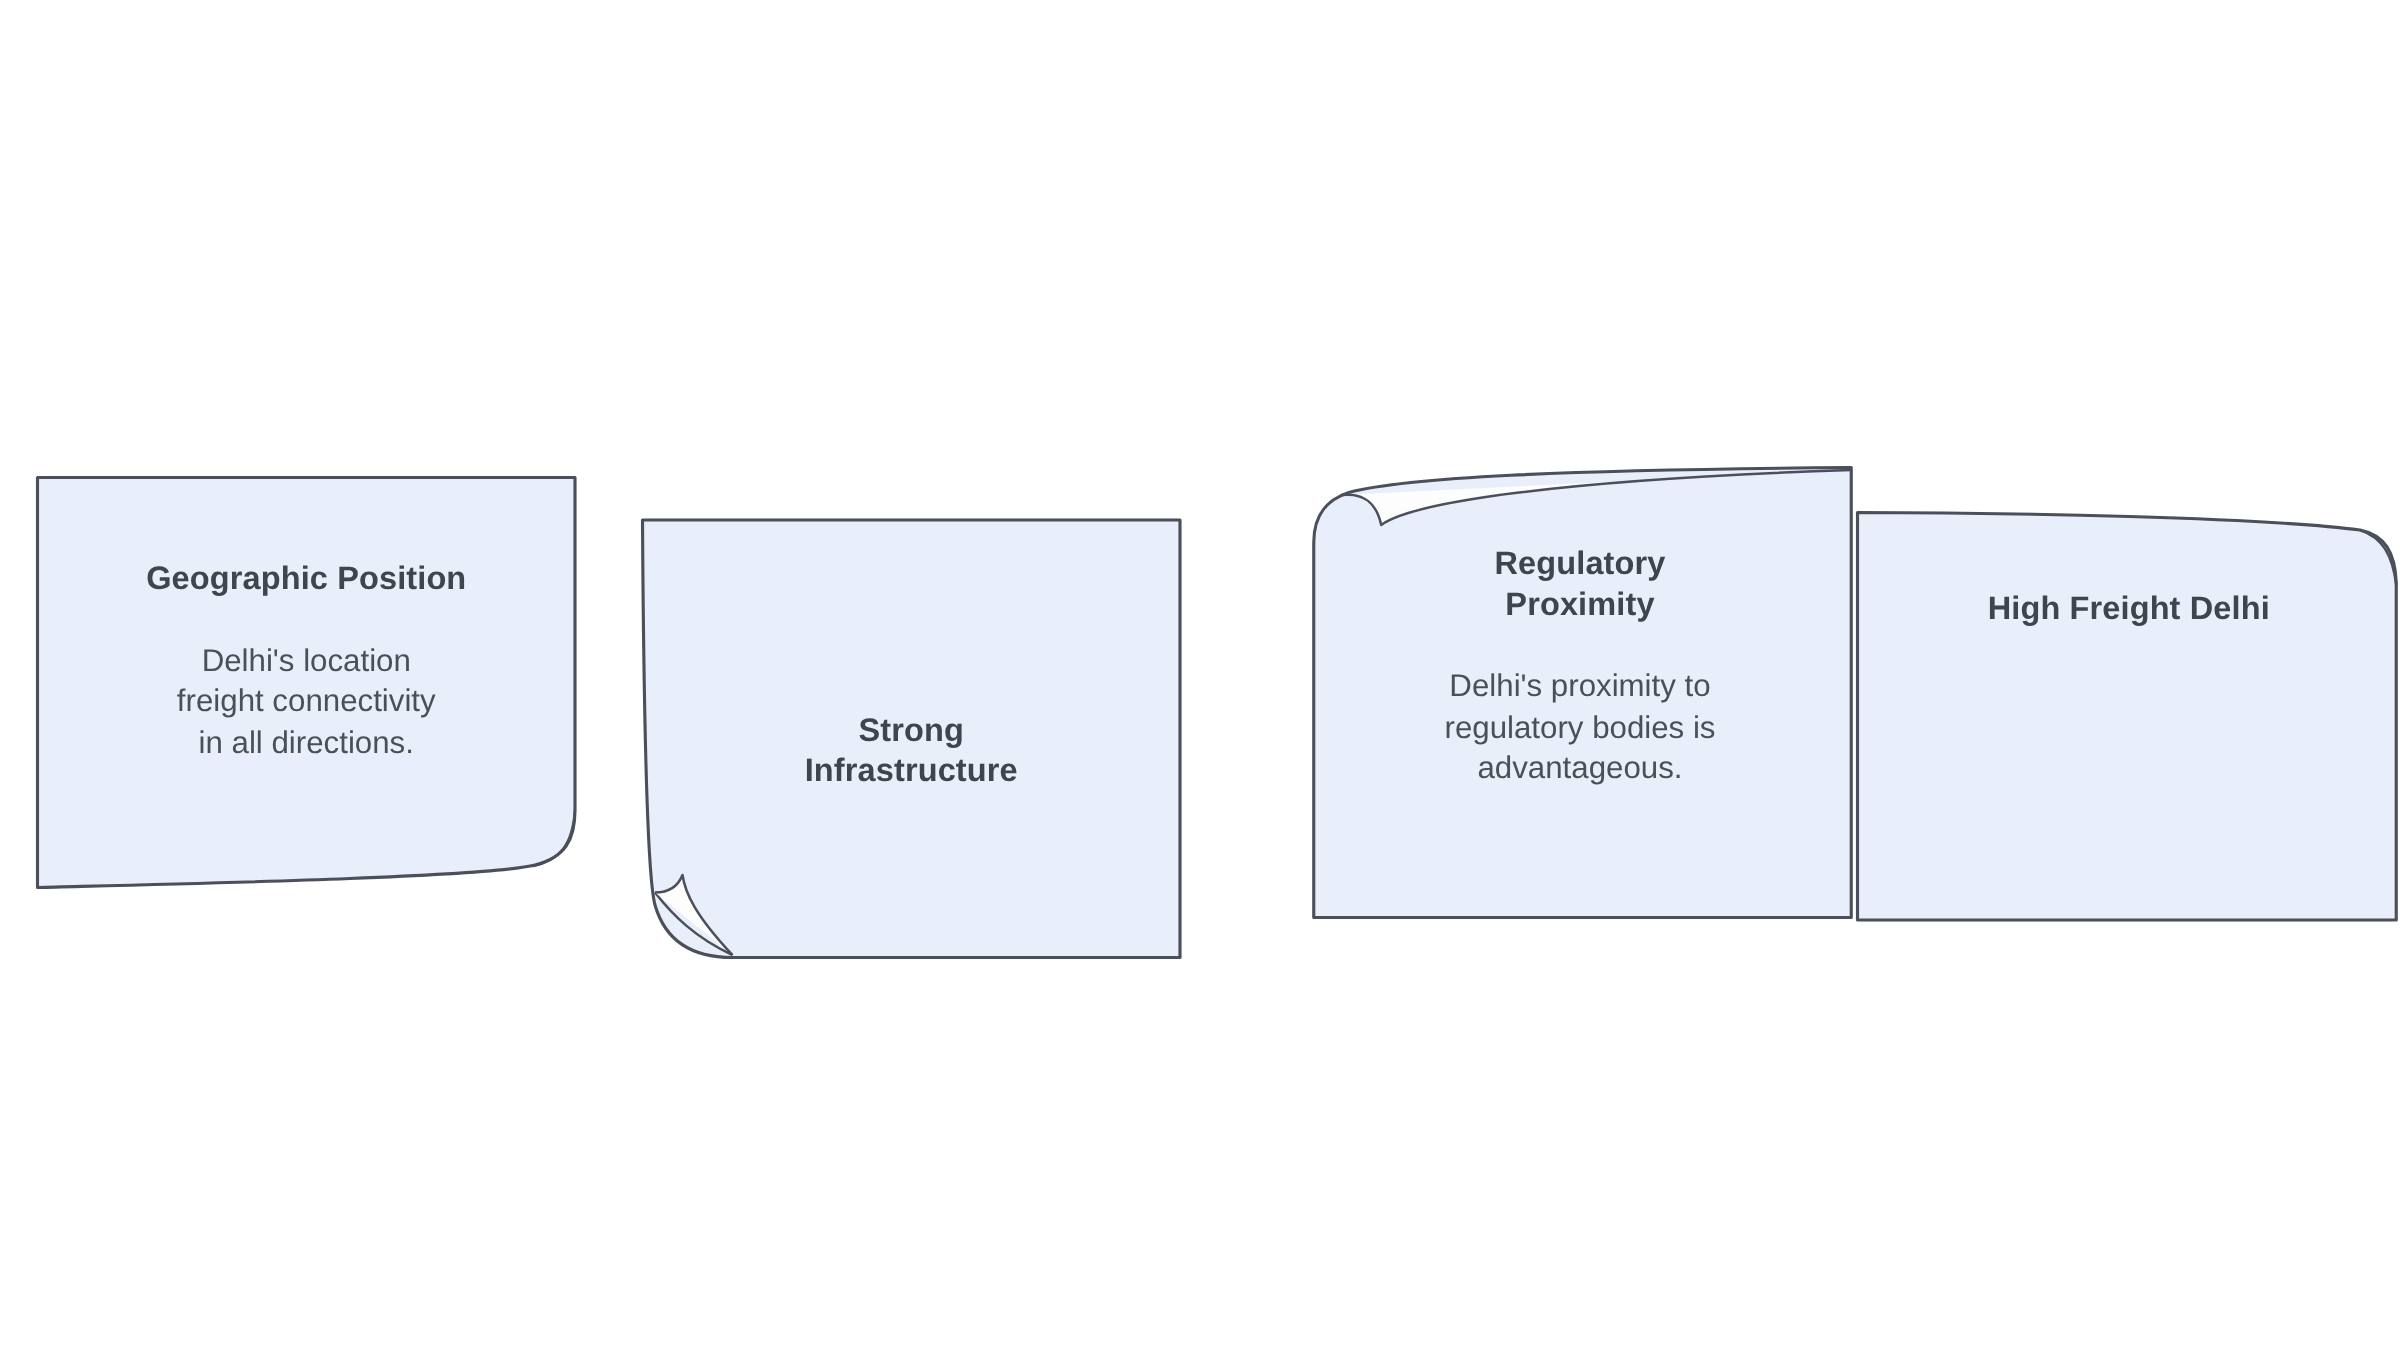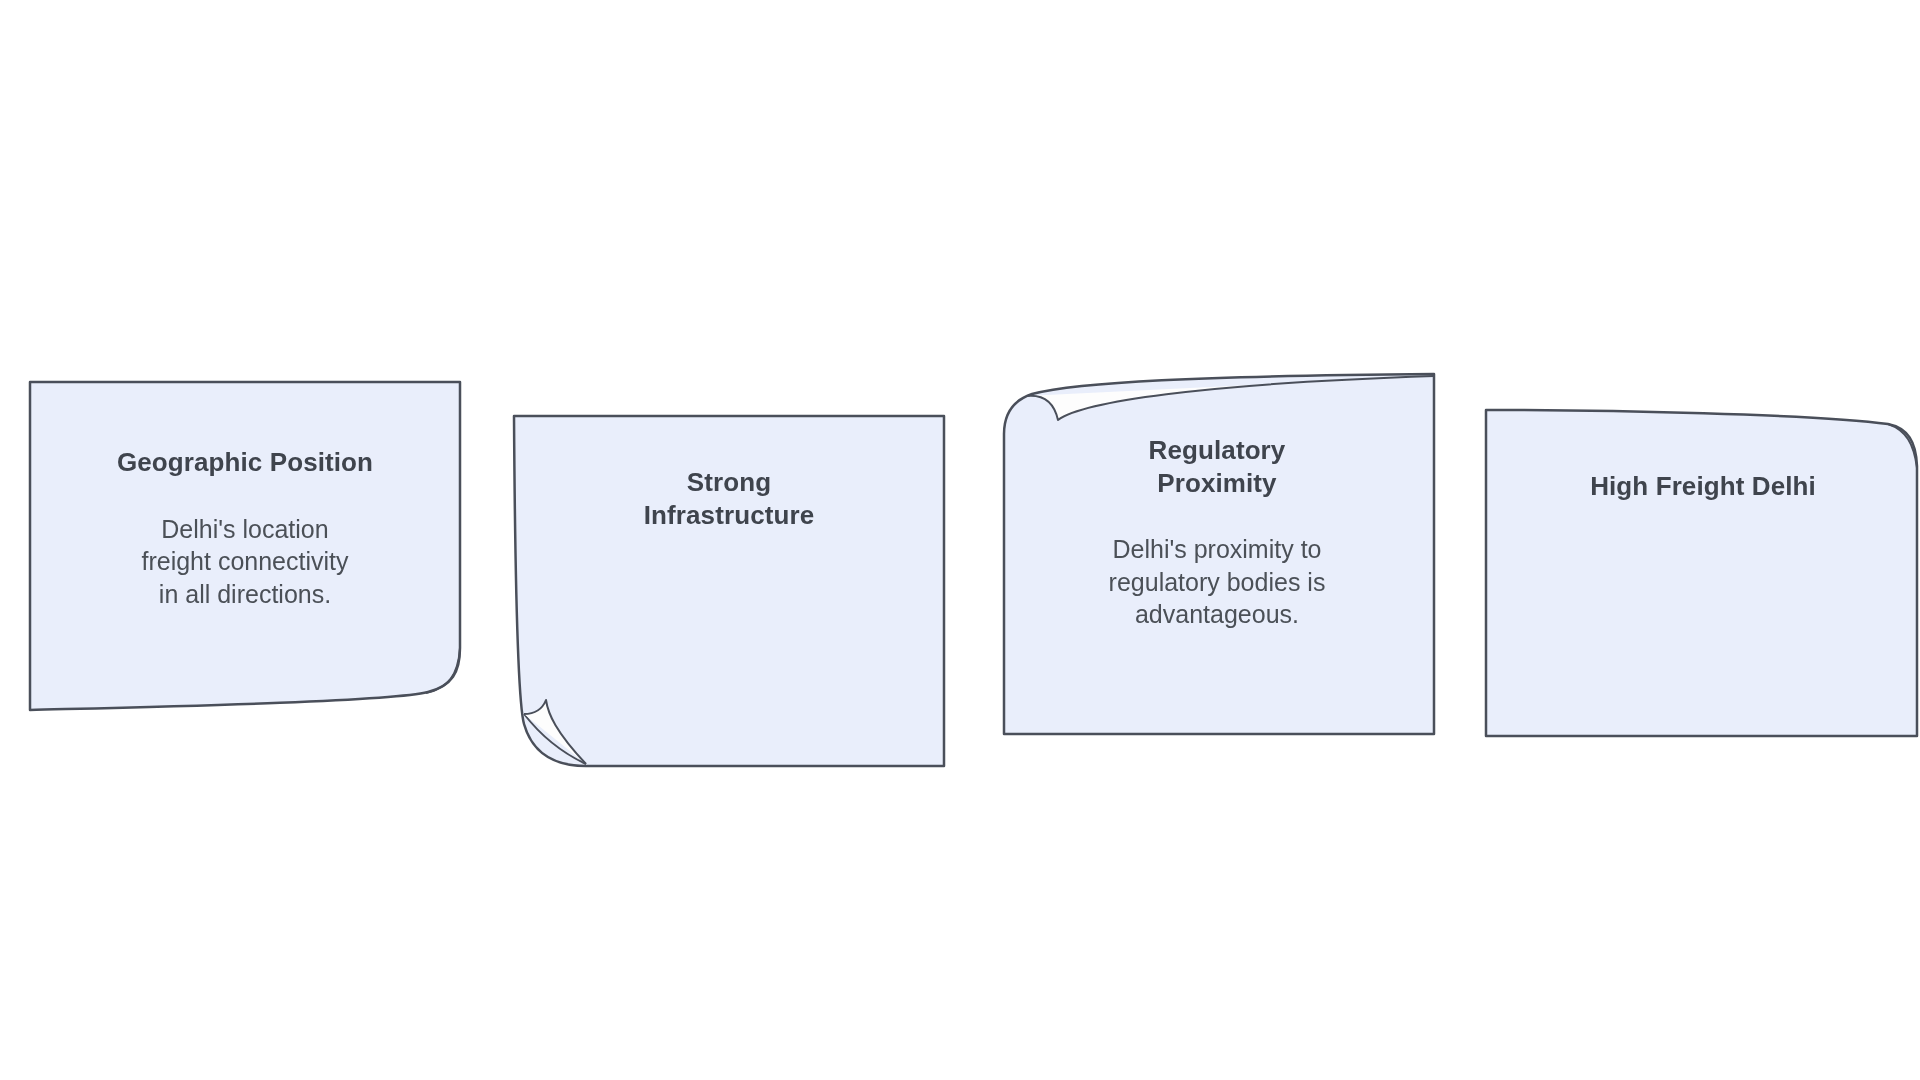--- a/index.html
+++ b/index.html
@@ -67,23 +67,23 @@
     white-space: pre-line;
     margin: 0;
   }
   .gap-md { height: 34px; }
 
   
   #note-0 { left: 28px;   top: 380px;  width: 434px; height: 334px; }
   #note-0 .note-body { padding: 0 34px; justify-content: flex-start; padding-top: 66px; }
 
   #note-1 { left: 512px;  top: 414px;  width: 434px; height: 354px; }
-  #note-1 .note-body { padding: 0 34px; justify-content: flex-start; padding-top: 52px; }
+  #note-1 .note-body { padding: 0 34px; justify-content: center; padding-top: 52px; }
 
-  #note-2 { left: 998px;  top: 372px;  width: 438px; height: 364px; }
+  #note-2 { left: 1045px;  top: 372px;  width: 438px; height: 364px; }
   #note-2 .note-body { padding: 0 34px; justify-content: flex-start; padding-top: 62px; }
 
   #note-3 { left: 1484px; top: 408px;  width: 438px; height: 330px; }
   #note-3 .note-body { padding: 0 30px; justify-content: flex-start; padding-top: 62px; }
 </style>
 </head>
 <body>
 
 <div id="canvas">
 

